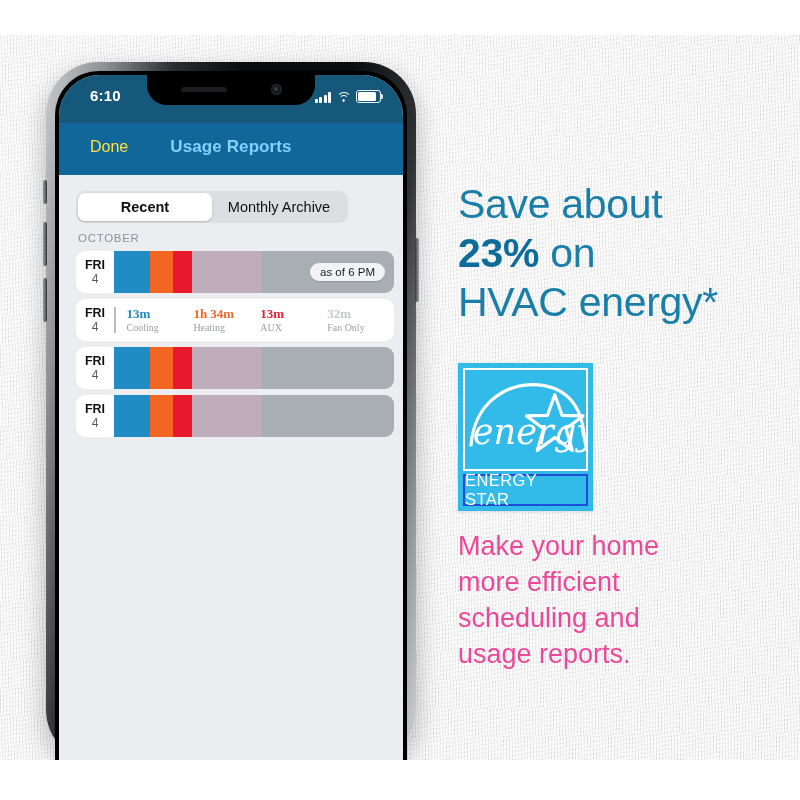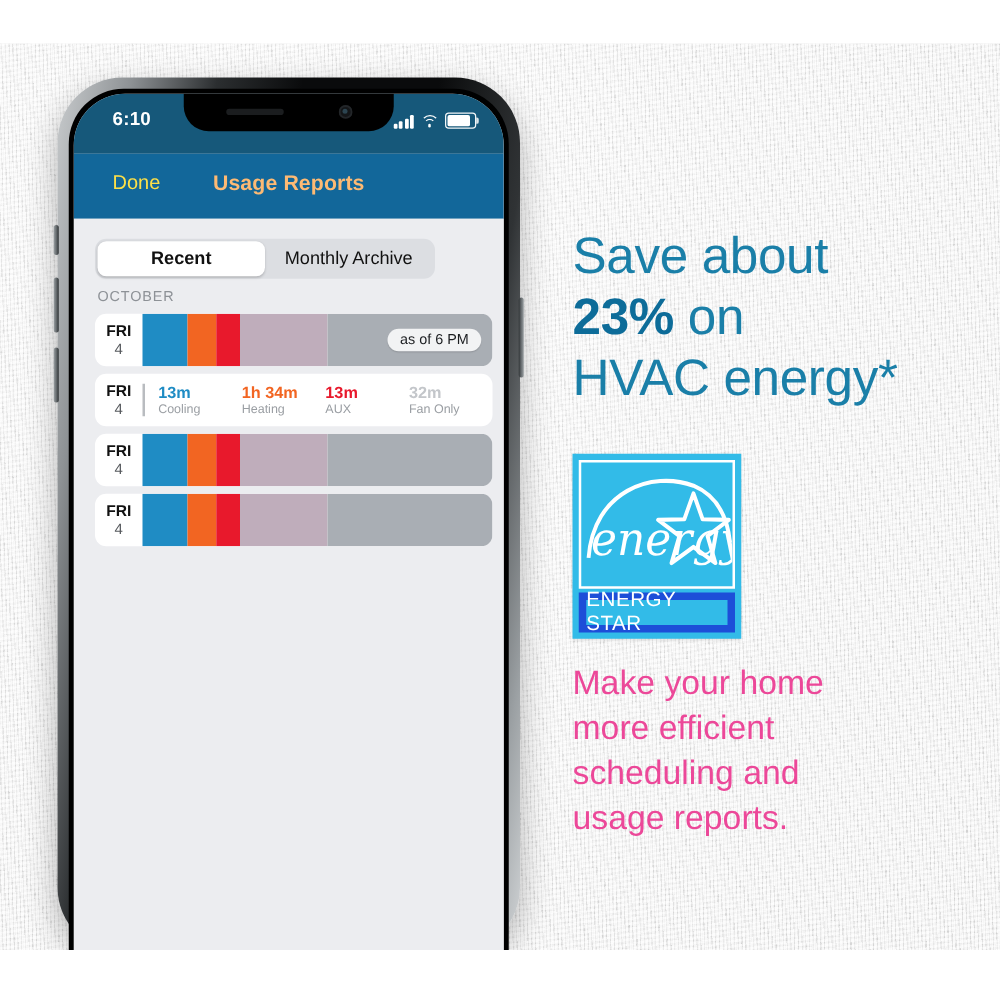--- a/index.html
+++ b/index.html
@@ -83,21 +83,21 @@
   .notch .camera:after{content:"";position:absolute;left:3px;top:3px;width:4px;height:4px;border-radius:50%;background:#2c4450;}
 
   
   .navbar{
     position:absolute;left:0;top:48px;width:100%;height:52px;background:#12679a;
   }
   .nav-done{
     position:absolute;left:31px;top:15px;color:#fde047;font-size:16px;
   }
   .nav-title{
-    position:absolute;left:0;top:14px;width:100%;text-align:center;color:#fdba74;font-size:17px;font-weight:bold;letter-spacing:.1px;
+    position:absolute;left:0;top:14px;width:100%;text-align:center;color:#7dd3fc;font-size:17px;font-weight:bold;letter-spacing:.1px;
   }
 
   
   .content{position:absolute;left:0;top:100px;right:0;bottom:0;background:#ecedf0;}
 
   .segmented{
     position:absolute;left:17px;top:16px;width:272px;height:32px;
     background:#dcdee2;border-radius:9px;display:flex;padding:2px;box-sizing:border-box;
   }
   .seg{
@@ -125,39 +125,39 @@
   .seg-c{height:100%;}
   .pill{
     position:absolute;right:9px;top:50%;transform:translateY(-50%);
     background:#f2f3f4;border-radius:11px;padding:3px 10px;font-size:11.5px;color:#1b1d20;
     box-shadow:0 1px 1px rgba(0,0,0,.12);
   }
 
   
   .row.legend{background:#fff;}
   .legend-divider{width:1.5px;height:26px;background:#b9bcc0;margin-right:3px;flex:0 0 1.5px;}
-  .legend-items{flex:1;display:flex;align-items:flex-start;padding-left:8px;}
+  .legend-items{flex:1;display:flex;align-items:flex-start;padding-left:8px;font-family:Liberation Serif, serif;}
   .legend-item{flex:1;}
   .legend-val{font-size:13px;font-weight:bold;line-height:15px;}
   .legend-cap{font-size:10px;color:#9a9ea3;line-height:13px;}
 
   
   .right{position:absolute;left:458px;top:180px;width:320px;}
   .headline{
     color:#1a7fa8;font-size:41px;line-height:49px;font-weight:normal;letter-spacing:-0.3px;
   }
   .headline b{color:#0d6c99;font-weight:bold;}
 
   .estar{
     position:absolute;left:458px;top:363px;width:135px;height:148px;
     background:#32bbe8;padding:5px;box-sizing:border-box;
     box-shadow:0 1px 3px rgba(0,0,0,.12);
   }
   .estar-top{position:relative;width:100%;height:103px;border:2px solid #fff;box-sizing:border-box;overflow:hidden;}
-  .estar-bot{position:relative;width:100%;height:32px;margin-top:3px;border:6px solid #1d4ed8;box-sizing:border-box;display:flex;align-items:center;justify-content:center;}
+  .estar-bot{position:relative;width:100%;height:32px;margin-top:3px;border:2px solid #1d4ed8;box-sizing:border-box;display:flex;align-items:center;justify-content:center;}
   .estar-bot span{color:#fff;font-size:16.5px;letter-spacing:.4px;}
 
   .foot{
     position:absolute;left:458px;top:528px;width:300px;
     color:#ec4899;font-size:27px;line-height:36px;
   }
 
   
   .crop{position:absolute;left:0;top:760px;width:800px;height:40px;background:#fff;z-index:30;}
 </style>

